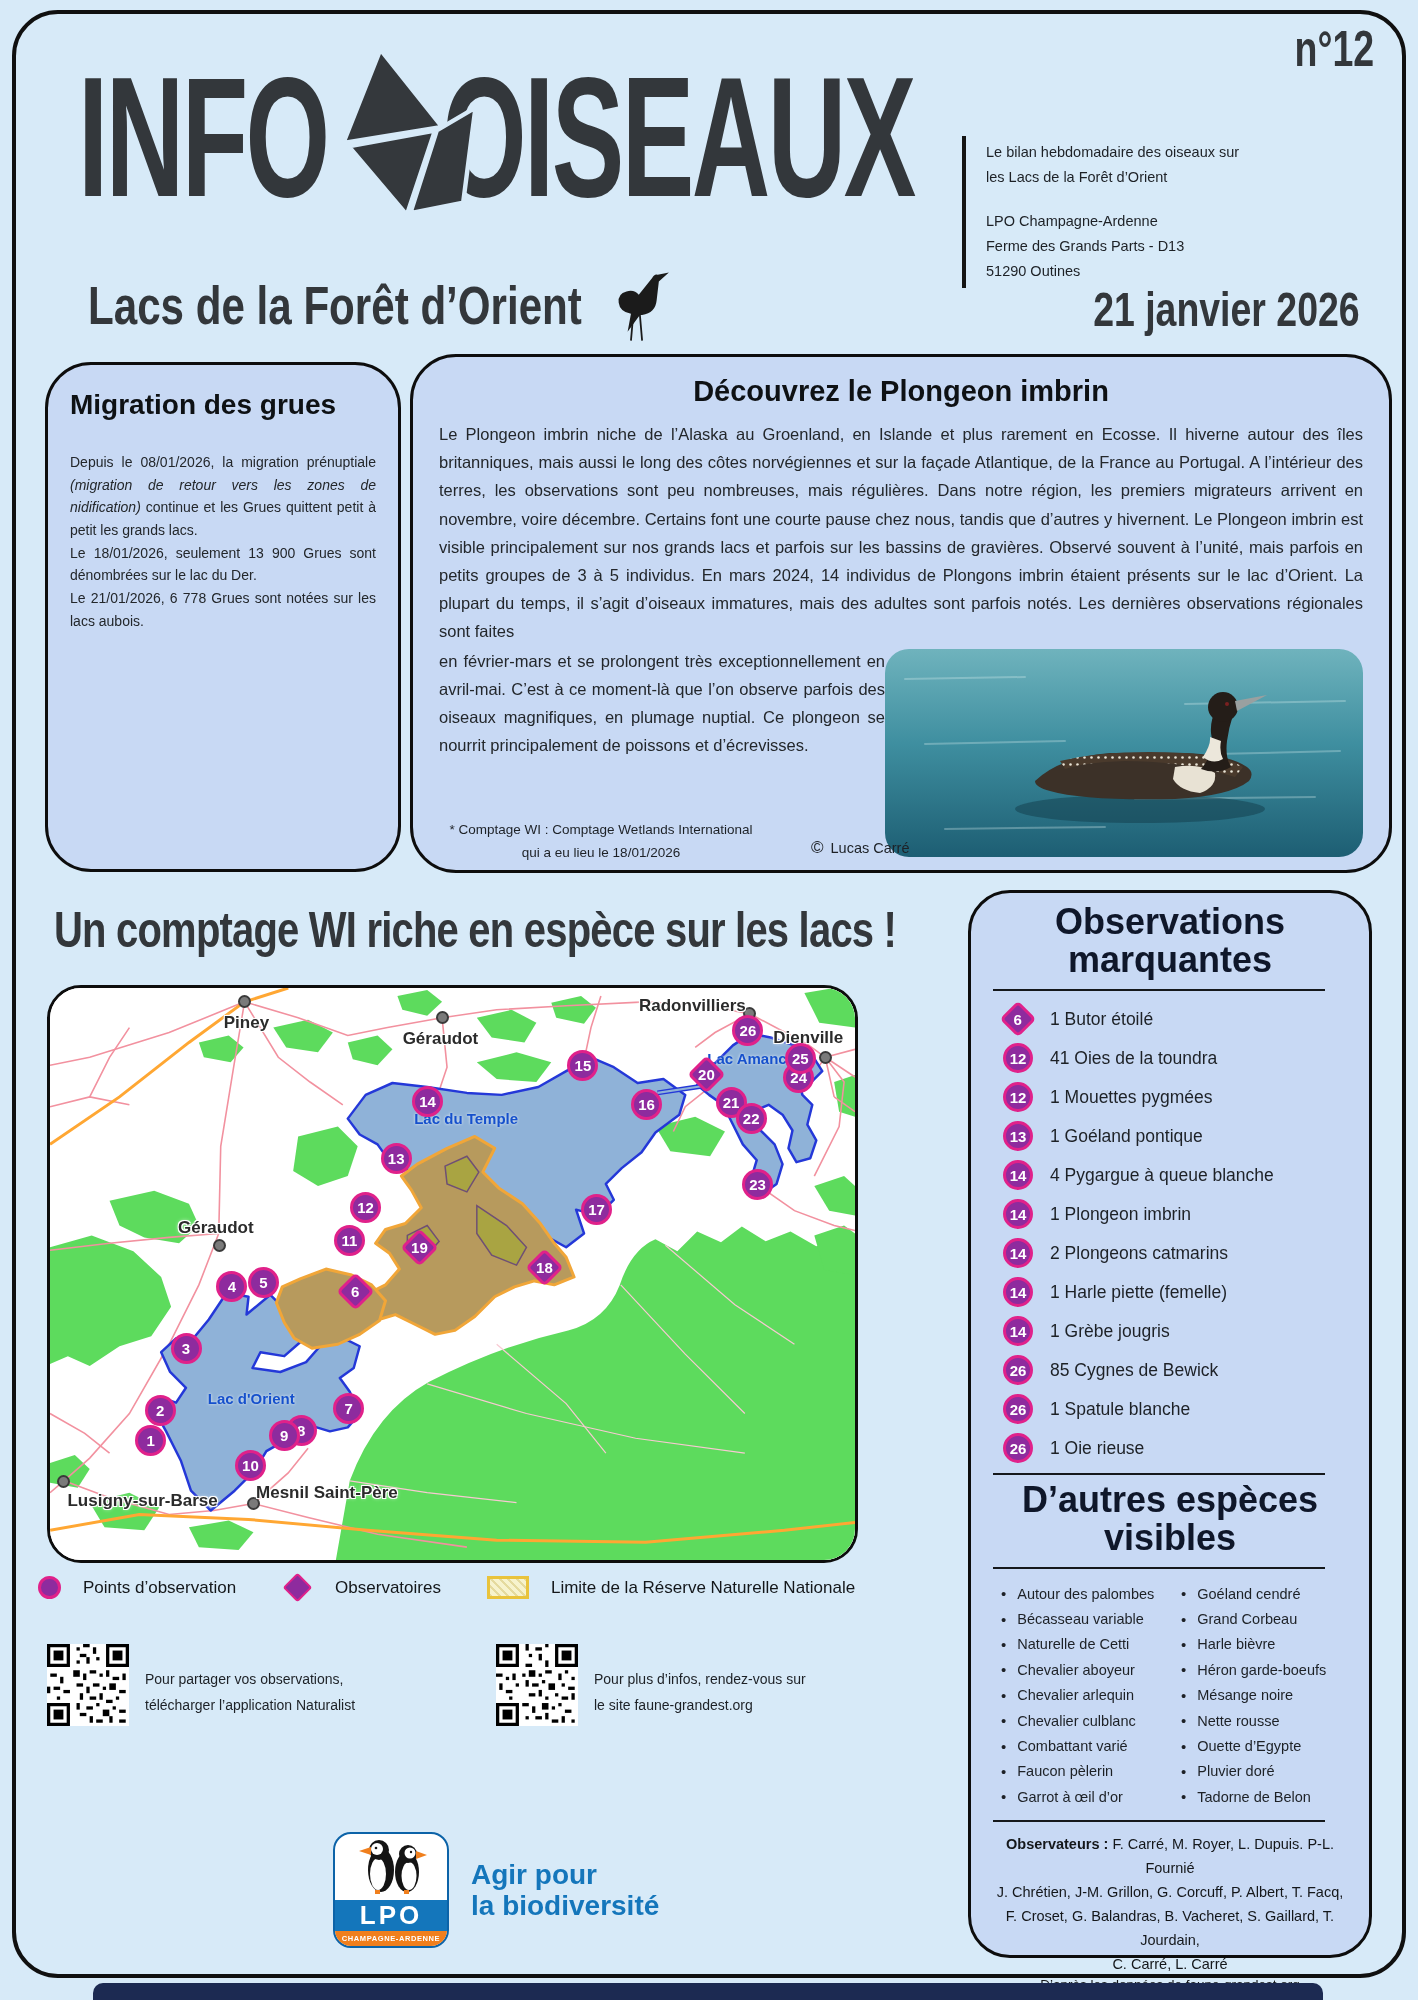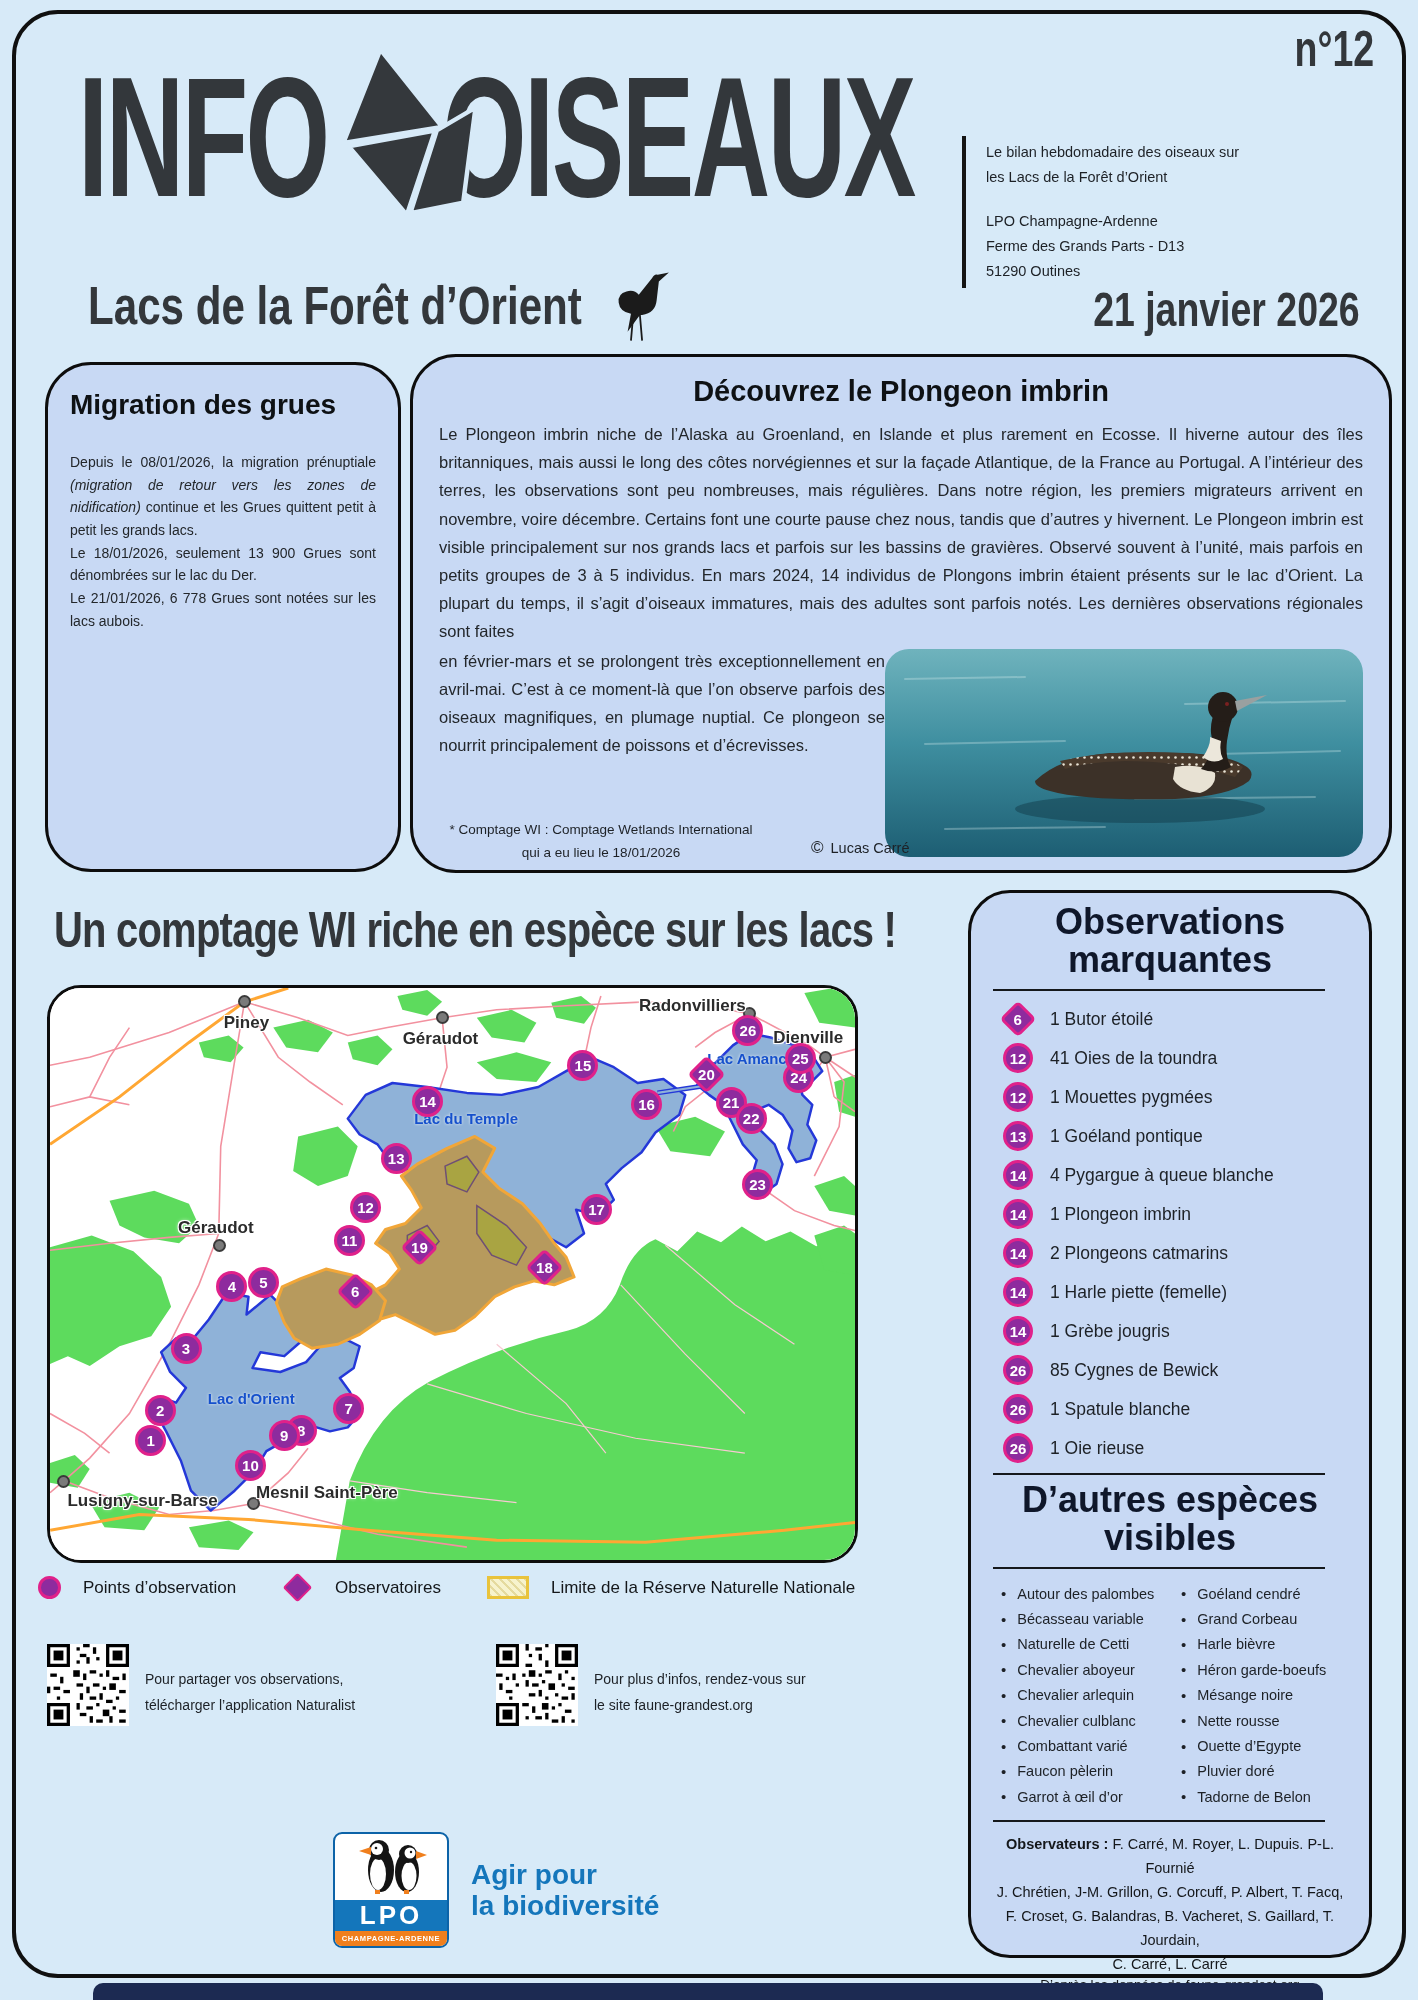--- a/index.html
+++ b/index.html
@@ -72,21 +72,21 @@
   .species{display:flex;padding:12px 6px 0 30px;font-size:14.5px;color:#1d2126}
   .species ul{list-style:none;margin:0;padding:0}
   .species ul:first-child{width:180px}
   .species li{display:flex;gap:11px;height:25.4px;align-items:center}
   .bullet{font-size:15px}
   .observers{font-size:14.5px;line-height:24px;text-align:center;margin:10px 16px 0;color:#14171a}
   .source-line{font-size:13.5px;text-align:center;margin-top:1px;color:#14171a}
 
   
   #lpo{position:absolute;left:333px;top:1832px;display:flex;gap:22px;align-items:center}
-  .lpo-badge{width:116px;height:116px;border-radius:9px;overflow:hidden;border:2px solid #0c63a8;background:#fff;display:flex;flex-direction:column;box-sizing:border-box}
+  .lpo-badge{width:116px;height:116px;border-radius:18px;overflow:hidden;border:2px solid #0c63a8;background:#fff;display:flex;flex-direction:column;box-sizing:border-box}
   .lpo-top{flex:1;position:relative}
   .lpo-mid{height:33px;background:#1476bb;color:#fff;font-weight:bold;font-size:26px;display:flex;align-items:center;justify-content:center;letter-spacing:3px}
   .lpo-strip{height:18px;background:#f07f1d;color:#fff;font-size:7.5px;font-weight:bold;display:flex;align-items:center;justify-content:center;letter-spacing:.6px}
   .slogan{font-size:28px;font-weight:bold;color:#1476bb;line-height:31px}
   #bottom-bar{position:absolute;left:93px;top:1983px;width:1230px;height:17px;background:#1c2a52;border-radius:10px 10px 0 0}
 </style>
 </head>
 <body>
 
 <div class="page-border"></div>

